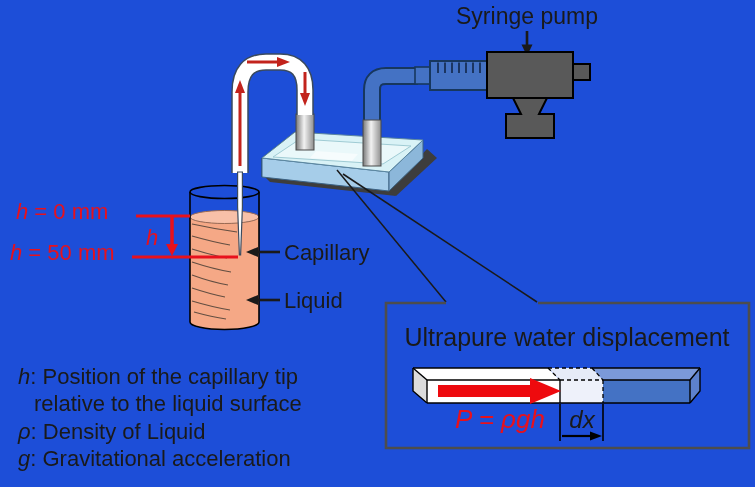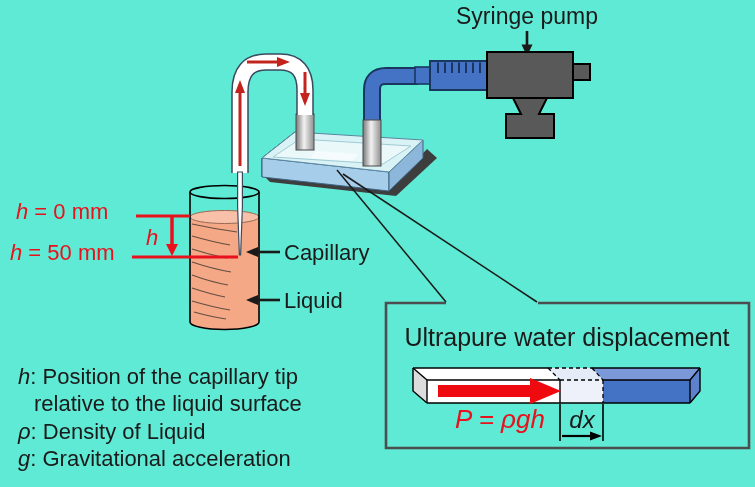--- a/index.html
+++ b/index.html
@@ -1,16 +1,16 @@
 <!DOCTYPE html>
 <html><head>
 <meta charset="utf-8">
 <style>
   html,body{margin:0;padding:0;background:#fff;}
-  #stage{width:755px;height:487px;position:relative;background:#5eead4;overflow:hidden;}
+  #stage{width:755px;height:487px;position:relative;background:#1d4ed8;overflow:hidden;}
   svg text{font-family:"Liberation Sans", sans-serif;}
   .it{font-style:italic;}
   .blk{fill:#1a1a1a;}
   .redtxt{fill:#e8111c;}
 </style>
 </head>
 <body>
 
 <div id="stage">
 <svg width="755" height="487" viewBox="0 0 755 487" xmlns="http://www.w3.org/2000/svg">

